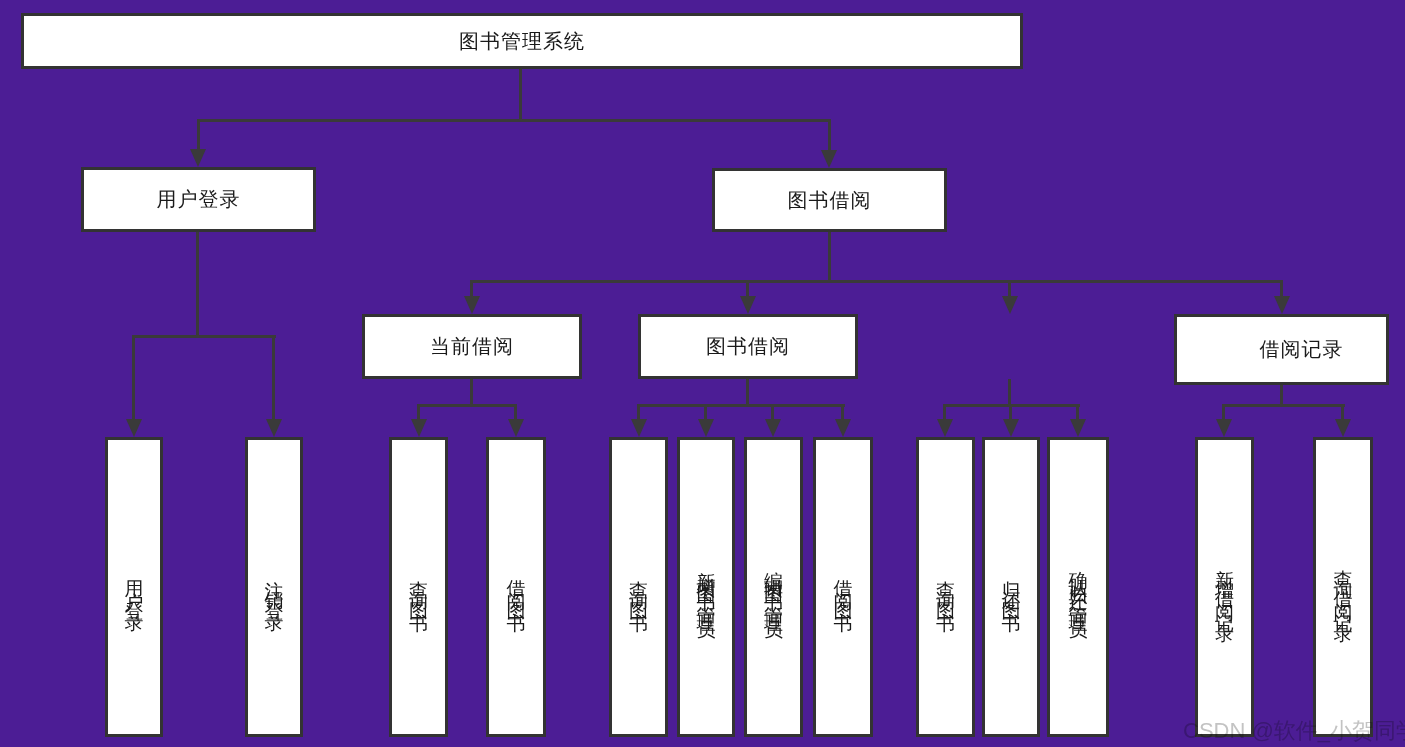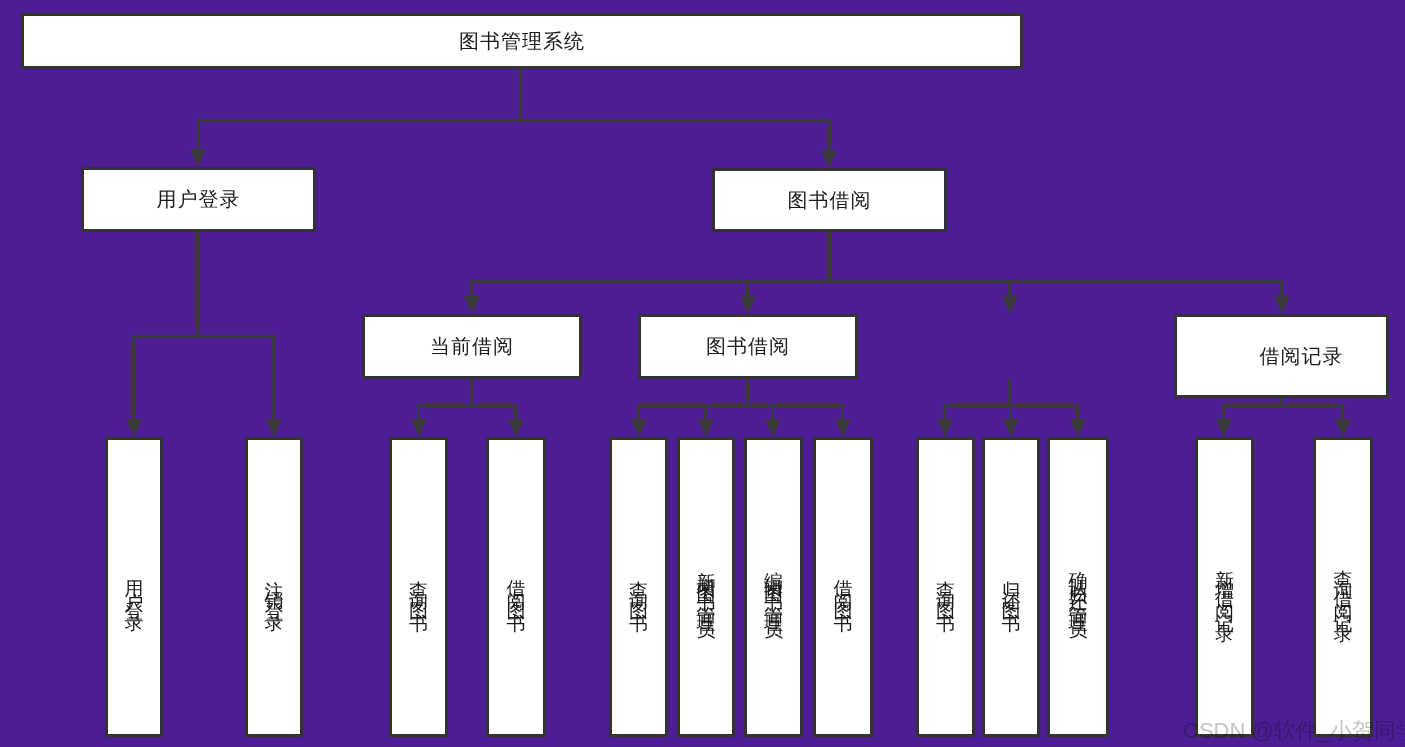--- a/index.html
+++ b/index.html
@@ -119,21 +119,21 @@
   <div class="box" style="left:712px;top:168px;width:235px;height:64px;">
     <span class="hlabel">图书借阅</span>
   </div>
 
   <div class="box" style="left:362px;top:314px;width:220px;height:65px;">
     <span class="hlabel">当前借阅</span>
   </div>
   <div class="box" style="left:638px;top:314px;width:220px;height:65px;">
     <span class="hlabel">图书借阅</span>
   </div>
-  <div class="box" style="left:1174px;top:314px;width:215px;height:84px;padding-left:40px;">
+  <div class="box" style="left:1174px;top:314px;width:215px;height:71px;padding-left:40px;">
     <span class="hlabel">借阅记录</span>
   </div>
 
   <div class="box" style="left:105px;top:437px;width:58px;height:300px;">
     <span class="vtext">用户登录</span>
   </div>
   <div class="box" style="left:245px;top:437px;width:58px;height:300px;">
     <span class="vtext">注销登录</span>
   </div>
 

